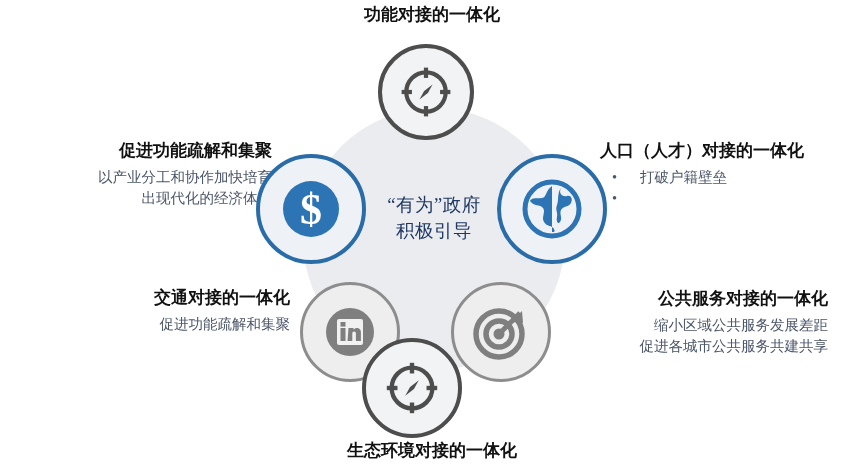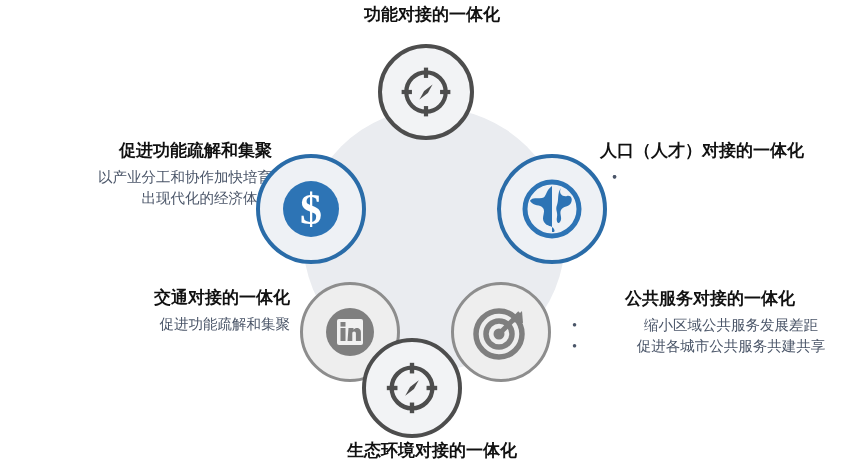--- a/index.html
+++ b/index.html
@@ -127,34 +127,36 @@
   
   .lbl-right { left: 600px; top: 140px; width: 262px; text-align: left; }
   .lbl-right .bullets { margin-left: 12px; }
   .lbl-right .bullets li { padding-left: 28px; }
   .lbl-right .bullets li .bullet-dot { left: 0; top: 0; }
 
   
   .lbl-bleft { left: 8px; top: 288px; width: 282px; text-align: right; font-family: Liberation Mono, monospace; }
 
   
-  .lbl-bright { left: 560px; top: 288px; width: 300px; text-align: center; }
+  .lbl-bright { left: 528px; top: 288px; width: 300px; text-align: right; }
   .lbl-bright .bullets { margin-left: 12px; }
   .lbl-bright .bullets li { padding-left: 30px; }
   .lbl-bright .bullets li .bullet-dot { left: 0; top: 0; }
 
   svg { display: block; }
 </style>
 </head>
 <body>
 
 <div id="stage">
 
   <div class="hub-backdrop"></div>
 
+  <div class="hub-caption">“有为”政府
+积极引导</div>
 
   <div class="node gray node-top">
     <span class="node-inner">
       <svg width="60" height="60" viewBox="0 0 64 64">
         <circle cx="32" cy="32" r="21" fill="none" stroke="#4d4d4d" stroke-width="4.5"></circle>
         <line x1="32" y1="6" x2="32" y2="17" stroke="#4d4d4d" stroke-width="4.5"></line>
         <line x1="32" y1="47" x2="32" y2="58" stroke="#4d4d4d" stroke-width="4.5"></line>
         <line x1="6" y1="32" x2="17" y2="32" stroke="#4d4d4d" stroke-width="4.5"></line>
         <line x1="47" y1="32" x2="58" y2="32" stroke="#4d4d4d" stroke-width="4.5"></line>
         <polygon points="39,24 34,33 25,40 30,31" fill="#4d4d4d"></polygon>
@@ -239,20 +241,21 @@
         <span class="bullet-text">出现代化的经济体系</span>
       </li>
     </ul>
   </div>
 
   <div class="label-block lbl-right">
     <div class="label-title">人口（人才）对接的一体化</div>
     <ul class="bullets">
       <li>
         <span class="bullet-dot">•</span>
+        <span class="bullet-text">打破户籍壁垒</span>
       </li>
       <li>
         <span class="bullet-dot">•</span>
       </li>
     </ul>
   </div>
 
   <div class="label-block lbl-bleft">
     <div class="label-title">交通对接的一体化</div>
     <ul class="bullets">

